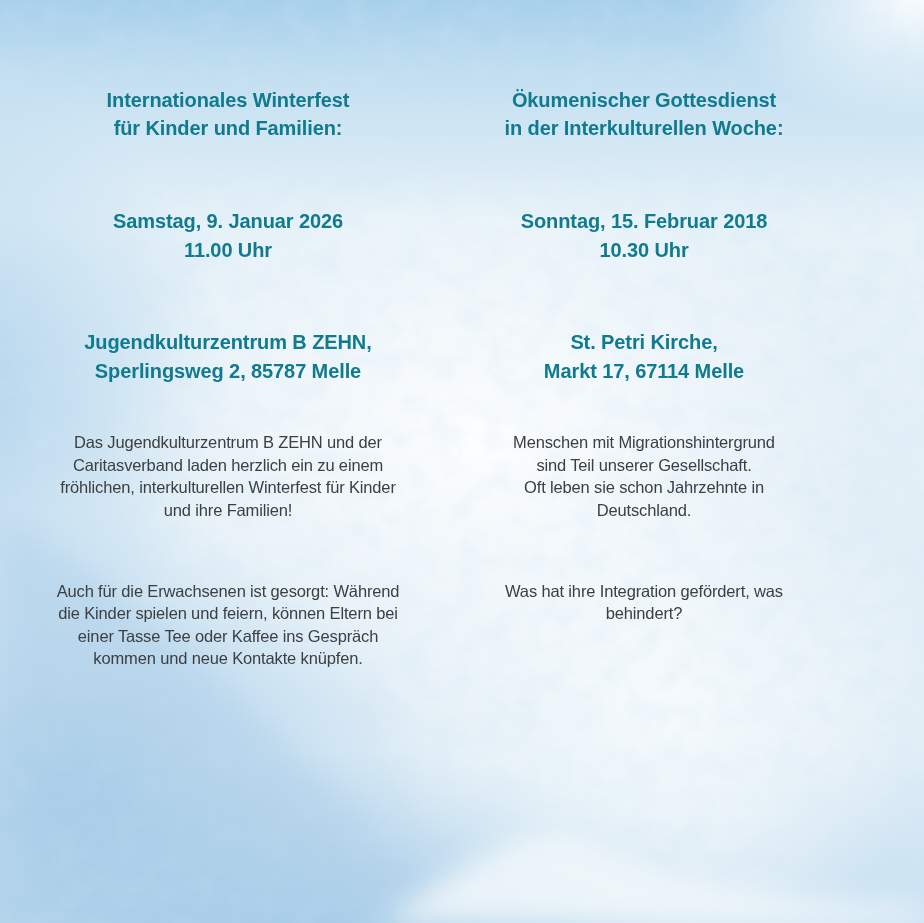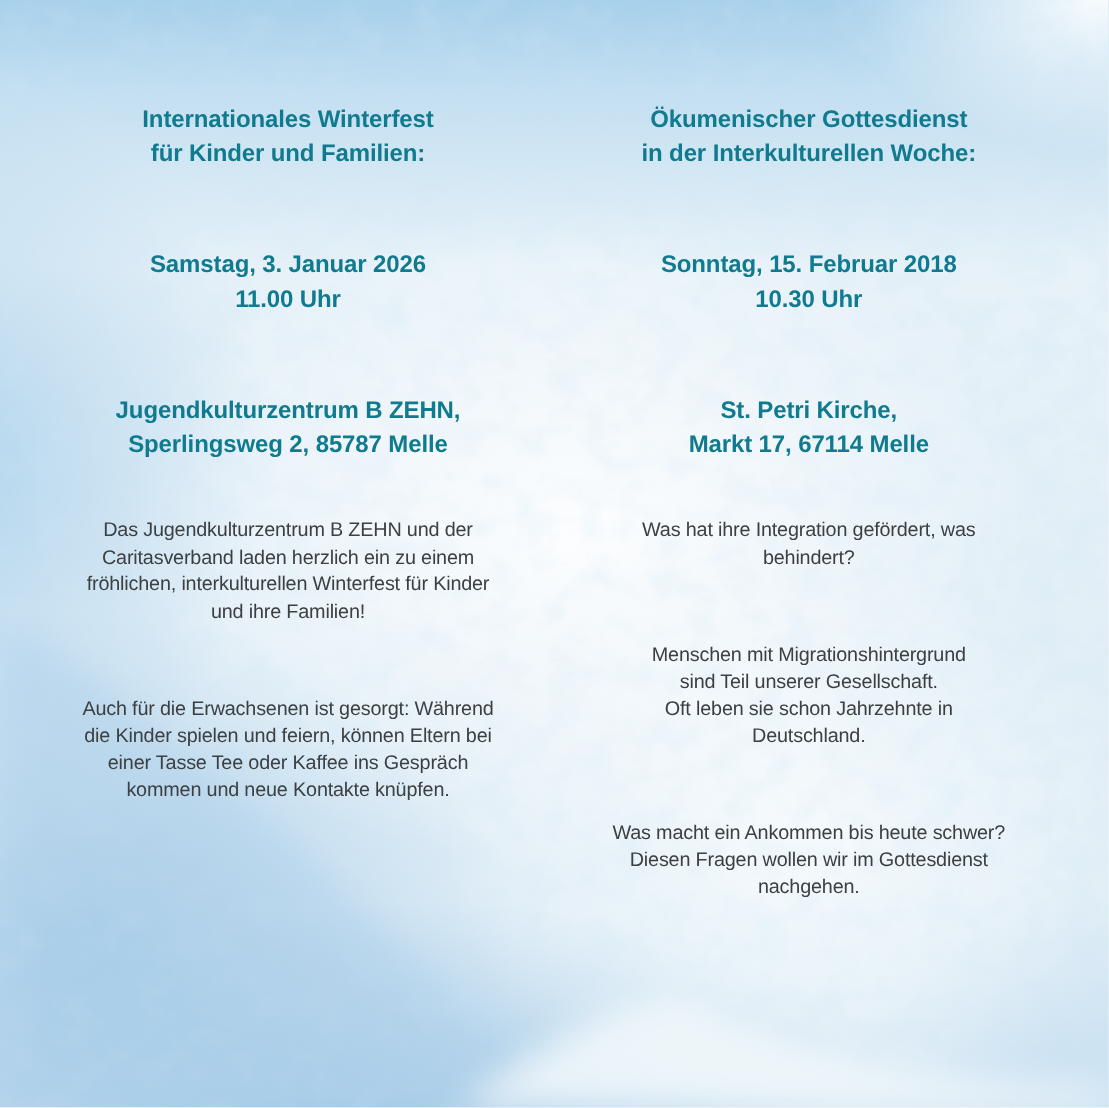--- a/index.html
+++ b/index.html
@@ -34,22 +34,22 @@
   }
   .texture { position: absolute; inset: 0; }
   .content { position: absolute; inset: 0; }
 
   .col {
     position: absolute;
     width: 440px;
     text-align: center;
     white-space: pre;
   }
-  .col-left  { left: 20px; }
-  .col-right { left: 454px; }
+  .col-left  { left: 8px; }
+  .col-right { left: 424px; }
   .head-col  { top: 50px; }
   .body-col  { top: 395px; }
 
   .head-block {
     margin: 0 0 28.4px 0;
     font-size: 20px;
     line-height: 28.4px;
     font-weight: bold;
     letter-spacing: -0.1px;
     color: var(--accent, #107a8e);
@@ -82,21 +82,21 @@
     <rect x="0" y="0" width="924" height="923" filter="url(#mottle)" opacity="0.45"></rect>
     <path d="M0,520 C90,560 200,660 300,760 C370,830 430,880 462,923 L0,923 Z" fill="#aecfe9" opacity="0.45" filter="url(#soft)"></path>
     <path d="M380,923 C470,860 540,815 585,838 C660,875 760,905 924,905 L924,923 Z" fill="#f2f8fb" opacity="0.85" filter="url(#soft)"></path>
   </svg>
 
   <div class="content">
 
     <div class="col col-left head-col">
       <div class="head-block">Internationales Winterfest
 für Kinder und Familien:</div>
-      <div class="head-block">Samstag, 3. Januar 2026
+      <div class="head-block">Samstag, 9. Januar 2026
 11.00 Uhr</div>
       <div class="head-block">Jugendkulturzentrum B ZEHN,
 Sperlingsweg 2, 85787 Melle</div>
     </div>
 
     <div class="col col-right head-col">
       <div class="head-block">Ökumenischer Gottesdienst
 in der Interkulturellen Woche:</div>
       <div class="head-block">Sonntag, 15. Februar 2018
 10.30 Uhr</div>
@@ -110,25 +110,22 @@
 fröhlichen, interkulturellen Winterfest für Kinder
 und ihre Familien!</p>
       <p>Auch für die Erwachsenen ist gesorgt: Während
 die Kinder spielen und feiern, können Eltern bei
 einer Tasse Tee oder Kaffee ins Gespräch
 kommen und neue Kontakte knüpfen.</p>
       
     </div>
 
     <div class="col col-right body-col">
-      <p>Was hat ihre Integration gefördert, was
-behindert?</p>
       <p>Menschen mit Migrationshintergrund
 sind Teil unserer Gesellschaft.
 Oft leben sie schon Jahrzehnte in
 Deutschland.</p>
-      <p>Was macht ein Ankommen bis heute schwer?
-Diesen Fragen wollen wir im Gottesdienst
-nachgehen.</p>
+      <p>Was hat ihre Integration gefördert, was
+behindert?</p>
     </div>
 
   </div>
 </div>
 
 </body></html>

